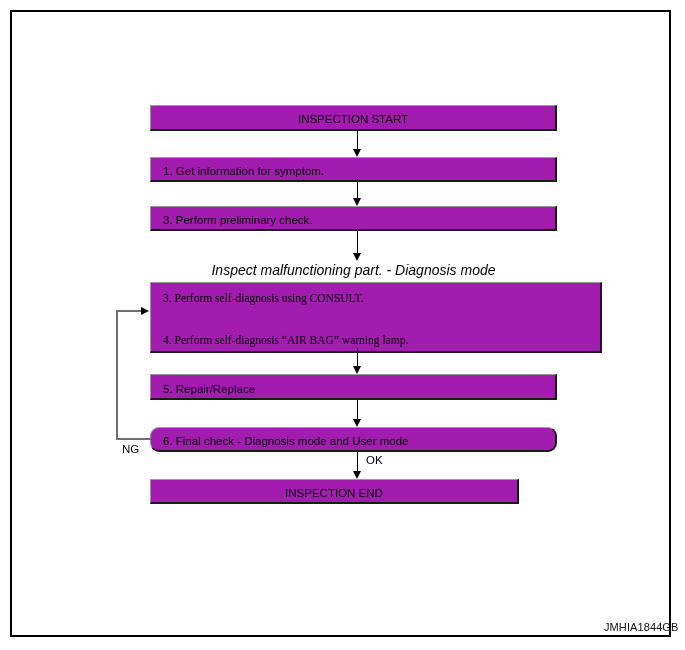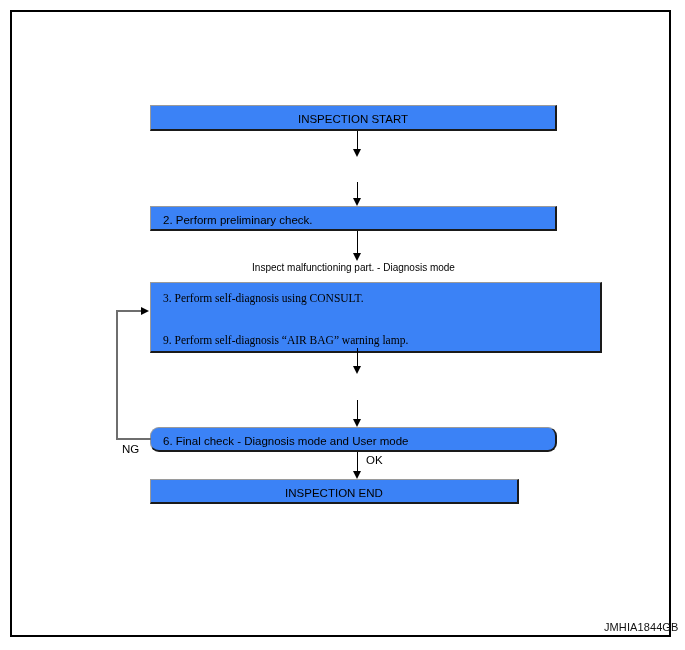--- a/index.html
+++ b/index.html
@@ -25,21 +25,21 @@
     top: 10px;
     width: 661px;
     height: 627px;
     border: 2px solid #000000;
     box-sizing: border-box;
   }
   
   .box {
     position: absolute;
     box-sizing: border-box;
-    background: #3b82f6;
+    background: #a21caf;
     border-top: 1px solid #9a9a9a;
     border-left: 1px solid #9a9a9a;
     border-right: 2px solid #1a1a1a;
     border-bottom: 2px solid #1a1a1a;
     font-size: 11.5px;
     line-height: 1.35;
     color: #000000;
   }
   .box .txt {
     position: absolute;
@@ -50,23 +50,24 @@
     right: 0;
     text-align: center;
   }
   .box.left .txt {
     left: 12px;
     text-align: left;
   }
   
   .caption {
     position: absolute;
-    font-size: 10px;
+    font-size: 14px;
     white-space: nowrap;
     color: #000000;
+    font-style: italic;
   }
   
   .vline {
     position: absolute;
     width: 1px;
     background: #000000;
   }
   .loopline {
     position: absolute;
     background: #6e6e6e;
@@ -112,41 +113,47 @@
 
   <div id="frame"></div>
 
   <div class="box center" style="left:150px; top:105px; width:407px; height:26px;">
     <span class="txt" style="top:6px;">INSPECTION START</span>
   </div>
 
   <div class="vline" style="left:357px; top:131px; height:20px;"></div>
   <div class="arrow-down" style="left:353px; top:149px;"></div>
 
+  <div class="box left" style="left:150px; top:157px; width:407px; height:25px;">
+    <span class="txt" style="top:6px;">1. Get information for symptom.</span>
+  </div>
 
   <div class="vline" style="left:357px; top:182px; height:19px;"></div>
   <div class="arrow-down" style="left:353px; top:198px;"></div>
 
   <div class="box left" style="left:150px; top:206px; width:407px; height:25px;">
-    <span class="txt" style="top:6px;">2. Perform preliminary check.</span>
+    <span class="txt" style="top:6px;">3. Perform preliminary check.</span>
   </div>
 
   <div class="vline" style="left:357px; top:231px; height:25px;"></div>
   <div class="arrow-down" style="left:353px; top:253px;"></div>
 
   <div class="caption" style="left:150px; top:262px; width:407px; text-align:center;">Inspect malfunctioning part. - Diagnosis mode</div>
 
   <div class="box left" style="left:150px; top:282px; width:452px; height:71px;font-family:Liberation Serif, serif;">
     <span class="txt" style="top:8px;">3. Perform self-diagnosis using CONSULT.</span>
-    <span class="txt" style="top:50px;">9. Perform self-diagnosis “AIR BAG” warning lamp.</span>
+    <span class="txt" style="top:50px;">4. Perform self-diagnosis “AIR BAG” warning lamp.</span>
   </div>
 
   <div class="vline" style="left:357px; top:348px; height:20px;"></div>
   <div class="arrow-down" style="left:353px; top:366px;"></div>
 
+  <div class="box left" style="left:150px; top:374px; width:407px; height:26px;">
+    <span class="txt" style="top:7px;">5. Repair/Replace</span>
+  </div>
 
   <div class="vline" style="left:357px; top:400px; height:21px;"></div>
   <div class="arrow-down" style="left:353px; top:419px;"></div>
 
   <div class="box left" style="left:150px; top:427px; width:407px; height:25px;border-radius:9px;">
     <span class="txt" style="top:6px;">6. Final check - Diagnosis mode and User mode</span>
   </div>
 
   <div class="loopline h" style="left:116px; top:438px; width:35px;"></div>
   <div class="loopline v" style="left:116px; top:310px; height:130px;"></div>

